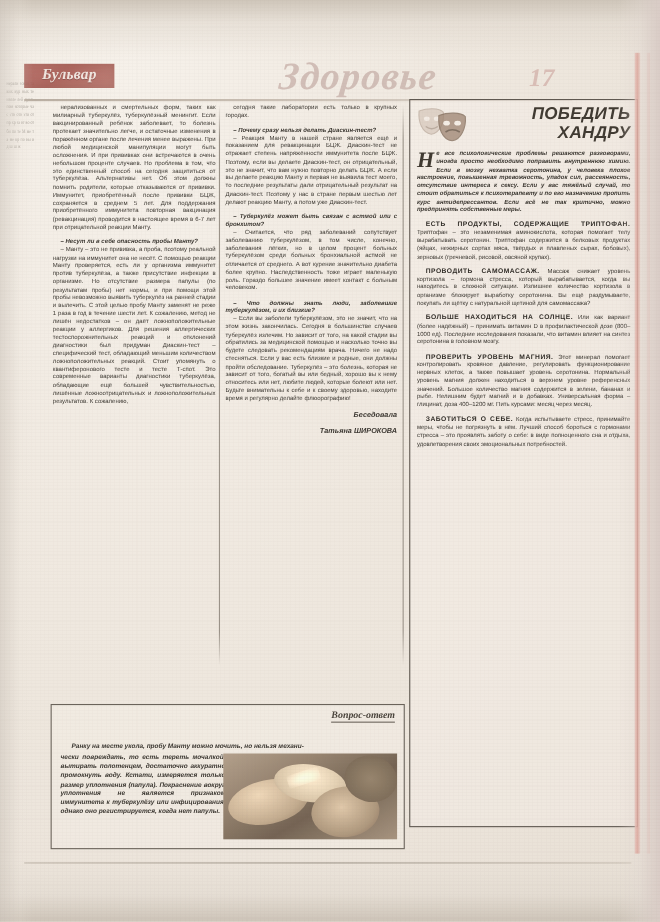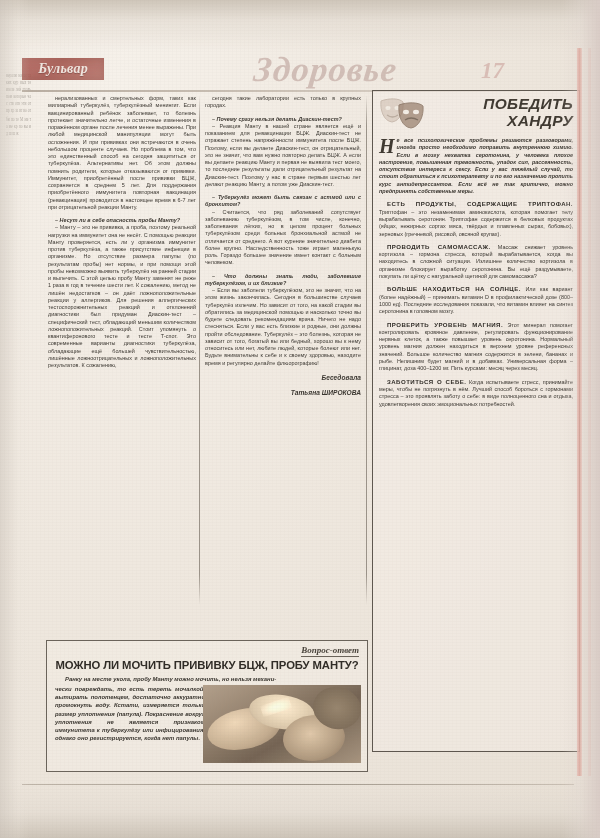--- a/index.html
+++ b/index.html
@@ -304,21 +304,20 @@
       <p class="sec"><span class="sechead">БОЛЬШЕ НАХОДИТЬСЯ НА СОЛНЦЕ.</span><span> Или как вариант (более надёжный) – принимать витамин D в профилактической дозе (800–1000 ед). Последние исследования показали, что витамин влияет на синтез серотонина в головном мозгу.</span></p>
 
       <p class="sec"><span class="sechead">ПРОВЕРИТЬ УРОВЕНЬ МАГНИЯ.</span><span> Этот минерал помогает контролировать кровяное давление, регулировать функционирование нервных клеток, а также повышает уровень серотонина. Нормальный уровень магния должен находиться в верхнем уровне референсных значений. Большое количество магния содержится в зелени, бананах и рыбе. Нелишним будет магний и в добавках. Универсальная форма – глицинат, доза 400–1200 мг. Пить курсами: месяц через месяц.</span></p>
 
       <p class="sec"><span class="sechead">ЗАБОТИТЬСЯ О СЕБЕ.</span><span> Когда испытываете стресс, принимайте меры, чтобы не погрязнуть в нём. Лучший способ бороться с гормонами стресса – это проявлять заботу о себе: в виде полноценного сна и отдыха, удовлетворения своих эмоциональных потребностей.</span></p>
     </div>
   </div>
 
   <div id="qa-box">
     <div id="qa-kicker">Вопрос-ответ</div>
-    <div id="qa-title">МОЖНО ЛИ МОЧИТЬ ПРИВИВКУ БЦЖ, ПРОБУ МАНТУ?</div>
     <div id="qa-lead">Ранку на месте укола, пробу Манту можно мочить, но нельзя механи-</div>
     <div id="qa-body">чески повреждать, то есть тереть мочалкой, вытирать полотенцем, достаточно аккуратно промокнуть воду. Кстати, измеряется только размер уплотнения (папула). Покраснение вокруг уплотнения не является признаком иммунитета к туберкулёзу или инфицирования, однако оно регистрируется, когда нет папулы.</div>
     <div id="qa-photo">
       <div class="hand ph-e"></div>
       <div class="hand ph-a"></div>
       <div class="hand ph-b"></div>
       <div class="hand ph-c"></div>
       <div class="hand ph-d"></div>
       <div class="ph-glint"></div>
     </div>

